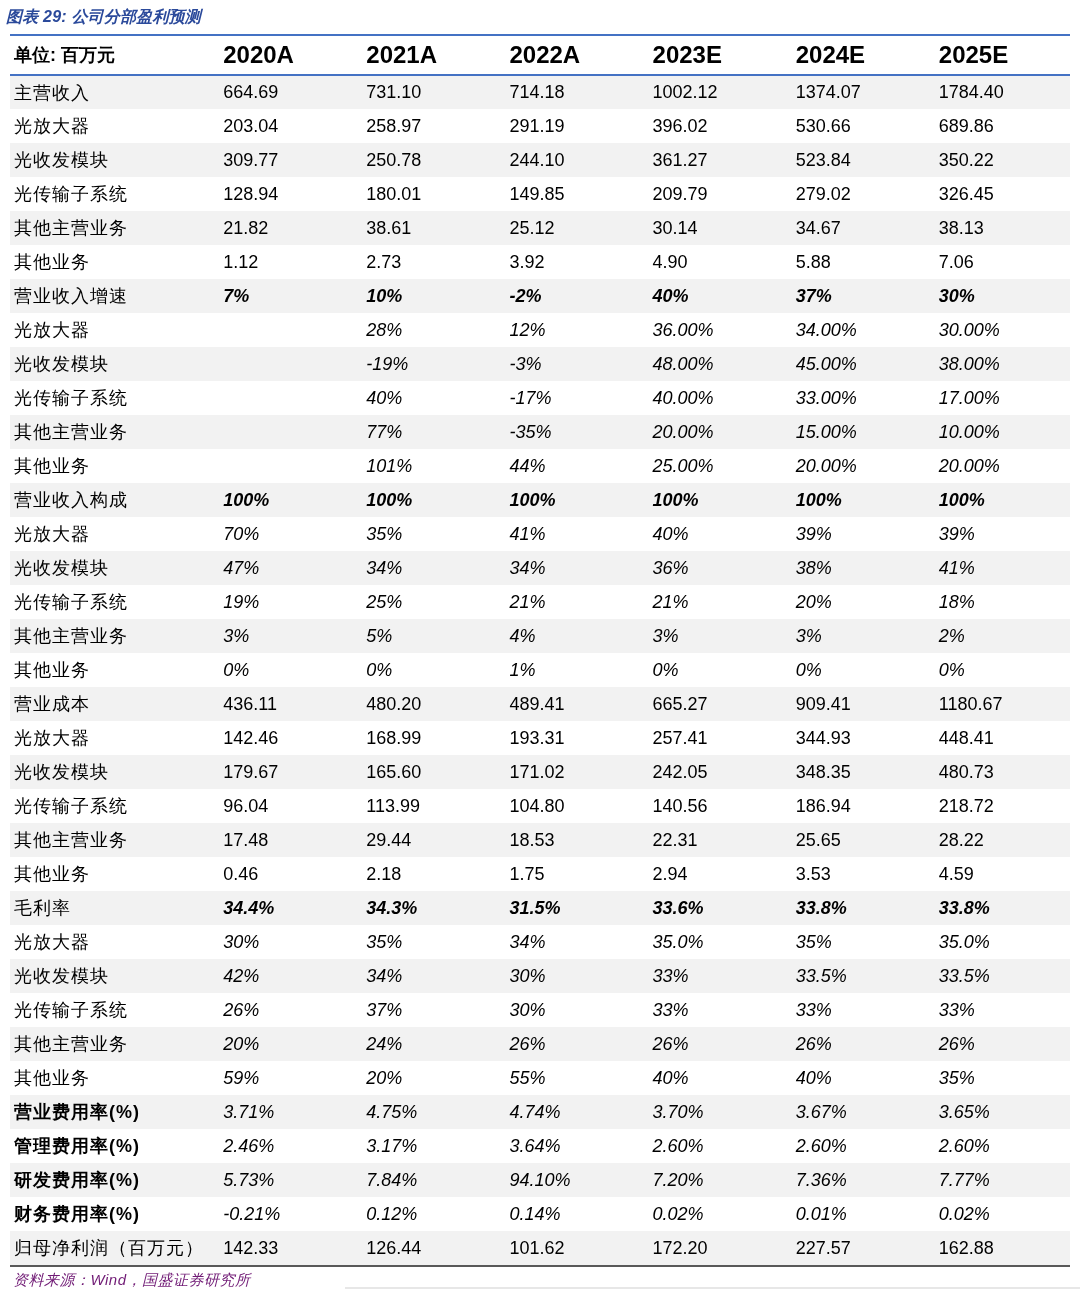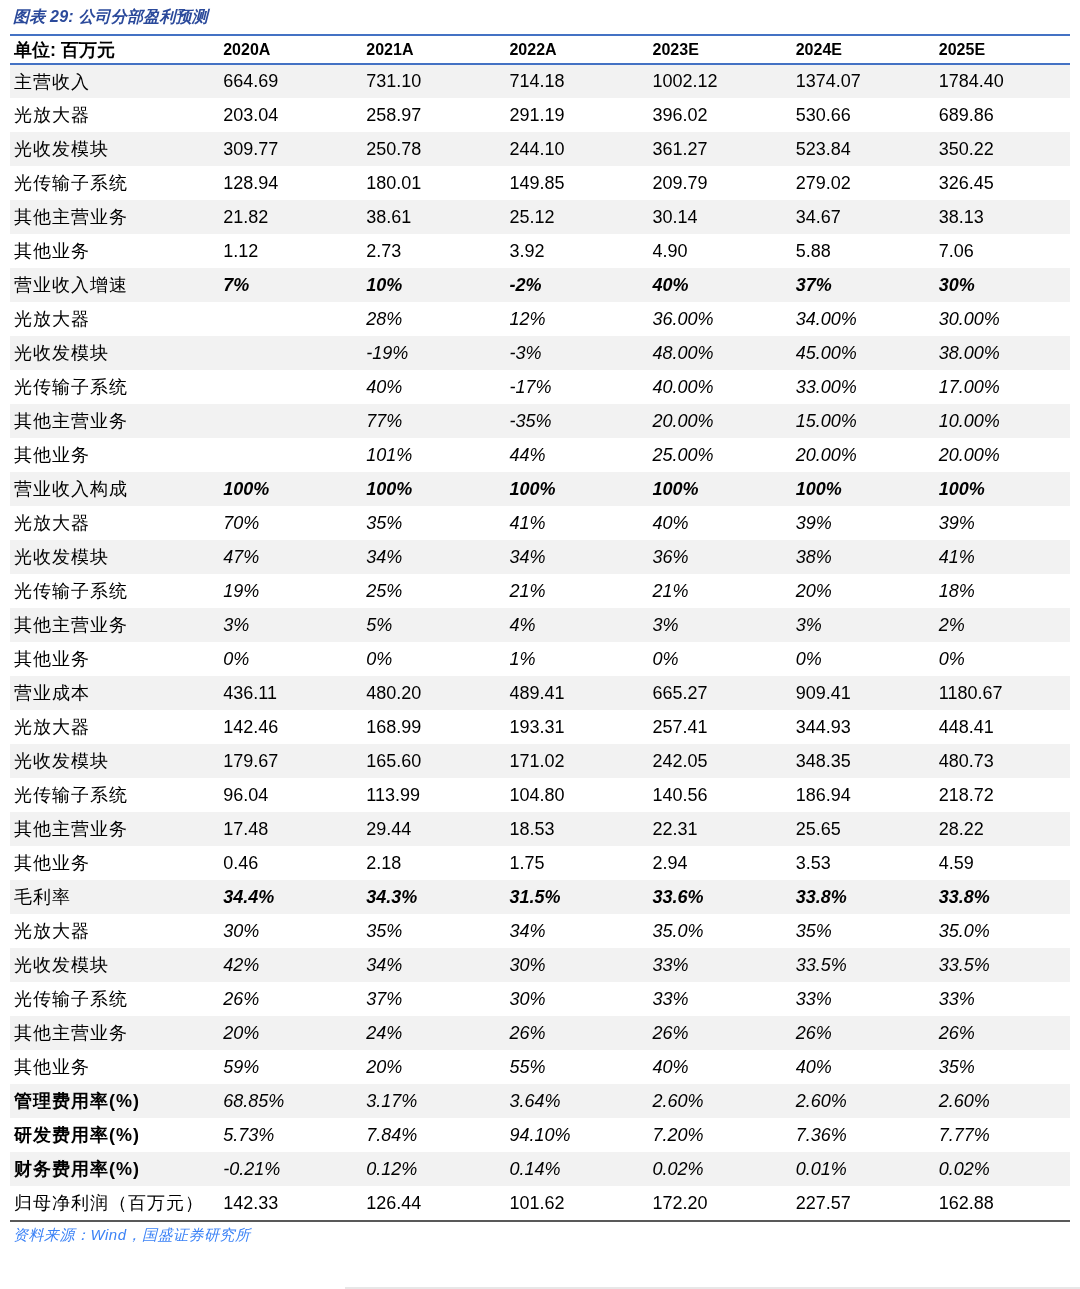--- a/index.html
+++ b/index.html
@@ -2,58 +2,58 @@
 <html><head>
 <meta charset="utf-8">
 <style>
   html,body{margin:0;padding:0;background:#ffffff;}
   body{
     width:1080px;height:1289px;overflow:hidden;position:relative;
     font-family:"Liberation Sans","DejaVu Sans",sans-serif;
     -webkit-font-smoothing:antialiased;color:#111;
   }
   .fig-title{
-    padding:7px 0 6px 13px;
+    padding:7px 0 6px 6px;
     font-style:italic;font-weight:700;font-size:16px;
     color:#2b4a9b;letter-spacing:.2px;
   }
   .table-wrap{
     margin:0 10px;width:1060px;
     border-top:2px solid #4472c4;
     border-bottom:2px solid #595959;
   }
   table{
     border-collapse:collapse;table-layout:fixed;width:1060px;
   }
   col.c-label{width:201px;}
   col.c-data{width:143px;}
-  thead tr{height:28px;border-bottom:2px solid #4472c4;background:#ffffff;}
+  thead tr{height:39px;border-bottom:2px solid #4472c4;background:#ffffff;}
   thead th{
-    text-align:left;font-size:16px;font-weight:700;color:#000;
+    text-align:left;font-size:24px;font-weight:700;color:#000;
     padding:0 0 0 12px;vertical-align:middle;white-space:nowrap;
   }
   thead th.unit{padding-left:4px;font-size:18px;}
   tbody tr{height:34px;}
   tbody tr:nth-child(odd){background:#f2f2f2;}
   tbody tr:nth-child(even){background:#ffffff;}
   td{
     vertical-align:middle;white-space:nowrap;font-size:18px;color:#000;
     padding:0 0 0 12px;
   }
   td.label{padding-left:4px;letter-spacing:1px;}
   
   tr.r-bold td{font-weight:400;}
   tr.r-bold-italic td.label{font-weight:400;}
   tr.r-bold-italic td.cell{font-weight:700;font-style:italic;}
   tr.r-italic td.cell{font-style:italic;}
   tr.r-ratio td.label{font-weight:700;}
   tr.r-ratio td.cell{font-style:italic;}
   .source-line{
     margin:4px 0 0 13px;
-    font-style:italic;font-size:15px;color:#3b82f6;letter-spacing:.5px;
+    font-style:italic;font-size:15px;color:#701a75;letter-spacing:.5px;
   }
   .bottom-faint-rule{
     position:absolute;left:345px;right:0;bottom:0;height:2px;background:#e7e7e7;
   }
 </style>
 </head>
 <body>
 
 <div class="fig-title">图表 29: 公司分部盈利预测</div>
 
@@ -344,22 +344,31 @@
         <tr class="r-italic">
           <td class="label">其他业务</td>
           <td class="cell">59%</td>
           <td class="cell">20%</td>
           <td class="cell">55%</td>
           <td class="cell">40%</td>
           <td class="cell">40%</td>
           <td class="cell">35%</td>
         </tr>
         <tr class="r-ratio">
+          <td class="label">营业费用率(%)</td>
+          <td class="cell">3.71%</td>
+          <td class="cell">4.75%</td>
+          <td class="cell">4.74%</td>
+          <td class="cell">3.70%</td>
+          <td class="cell">3.67%</td>
+          <td class="cell">3.65%</td>
+        </tr>
+        <tr class="r-ratio">
           <td class="label">管理费用率(%)</td>
-          <td class="cell">68.85%</td>
+          <td class="cell">2.46%</td>
           <td class="cell">3.17%</td>
           <td class="cell">3.64%</td>
           <td class="cell">2.60%</td>
           <td class="cell">2.60%</td>
           <td class="cell">2.60%</td>
         </tr>
         <tr class="r-ratio">
           <td class="label">研发费用率(%)</td>
           <td class="cell">5.73%</td>
           <td class="cell">7.84%</td>

